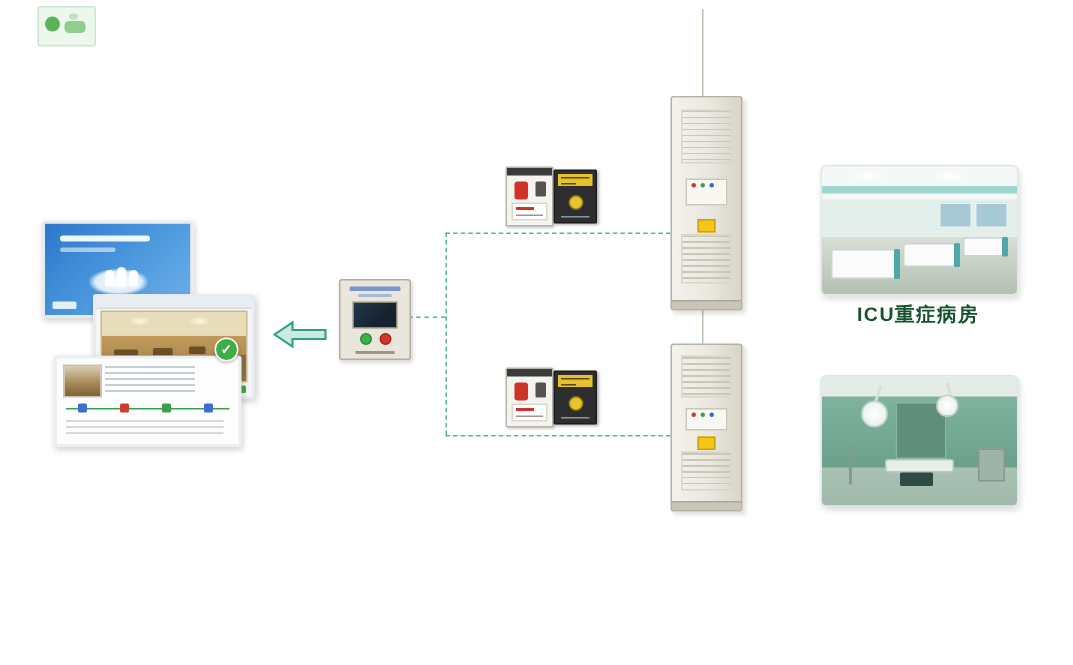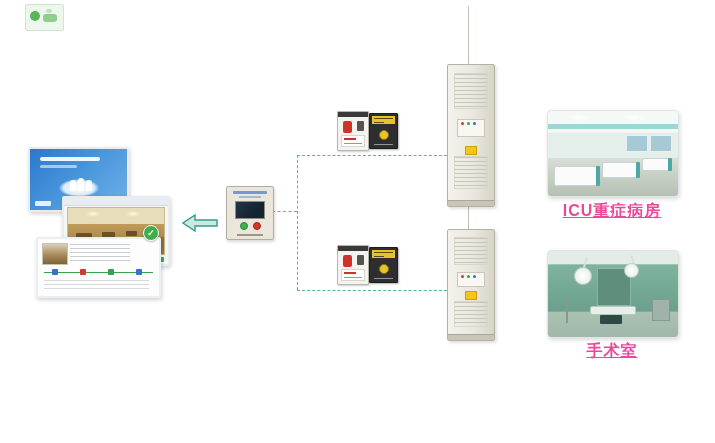--- a/index.html
+++ b/index.html
@@ -125,22 +125,22 @@
   .photo-or{top:250px;height:86px;background:linear-gradient(180deg,#e3ece6 0%,#e3ece6 15%,#7fb3a0 16%,#6ba08d 70%,#a9c2b2 71%,#9fb8ab 100%);}
   .or-door{position:absolute;left:38%;top:20%;width:24%;height:42%;background:#5f8f7c;border:1px solid #8ab7a5;}
   .or-lamp{position:absolute;border-radius:50%;background:radial-gradient(circle,#ffffff 0%,#eef4f0 60%,#cfdad2 100%);
            border:1px solid #c2cec6;}
   .or-arm{position:absolute;width:0;border-left:2px solid #d7e0da;}
   .or-table-top{position:absolute;left:42px;bottom:22px;width:44px;height:7px;background:#e8efe9;border:1px solid #b9c8bf;border-radius:2px;}
   .or-table-base{position:absolute;left:52px;bottom:13px;width:22px;height:9px;background:#2e4a44;border-radius:1px;}
   .or-cart{position:absolute;right:8px;bottom:16px;width:16px;height:20px;background:#9fb3a8;border:1px solid #87988e;}
   .or-pole{position:absolute;left:18px;bottom:14px;width:2px;height:26px;background:#87988e;}
 
-  .room-label{position:absolute;left:547px;width:130px;text-align:center;font-size:16px;font-weight:700;
-              color:#ec4899;letter-spacing:1px;text-decoration:underline;}
+  .room-label{position:absolute;left:547px;width:130px;text-align:center;font-size:13px;font-weight:700;
+              color:#14532d;letter-spacing:1px;}
 </style>
 </head>
 <body>
 
 <div class="canvas">
 
   <div class="thumb">
     <i class="blob1"></i>
     <i class="blob2"></i>
     <i class="blob3"></i>
@@ -292,15 +292,14 @@
     <i class="or-door"></i>
     <i class="or-arm" style="left:36px;top:6px;height:14px;transform:rotate(18deg);"></i>
     <i class="or-arm" style="left:84px;top:4px;height:12px;transform:rotate(-14deg);"></i>
     <i class="or-lamp" style="left:26px;top:16px;width:16px;height:16px;"></i>
     <i class="or-lamp" style="left:76px;top:12px;width:13px;height:13px;"></i>
     <i class="or-pole"></i>
     <i class="or-table-top"></i>
     <i class="or-table-base"></i>
     <i class="or-cart"></i>
   </div>
-  <div class="room-label" style="top:341px;">手术室</div>
 
 </div>
 
 </body></html>

